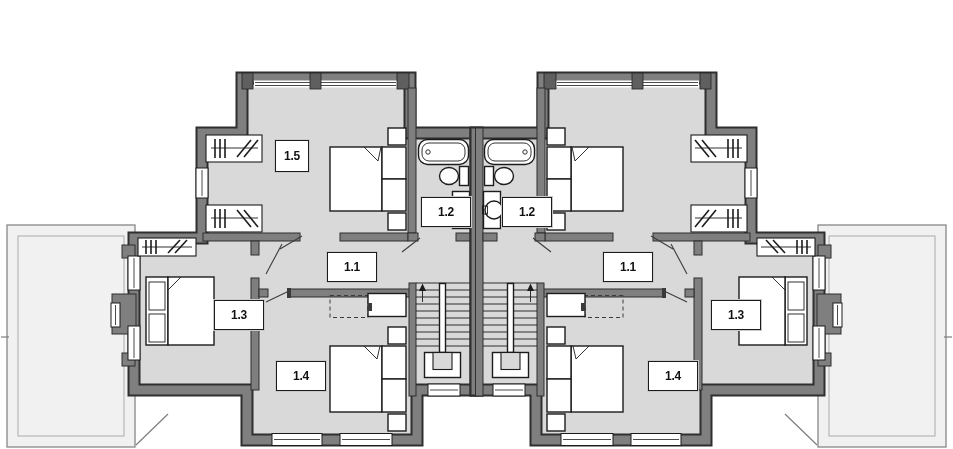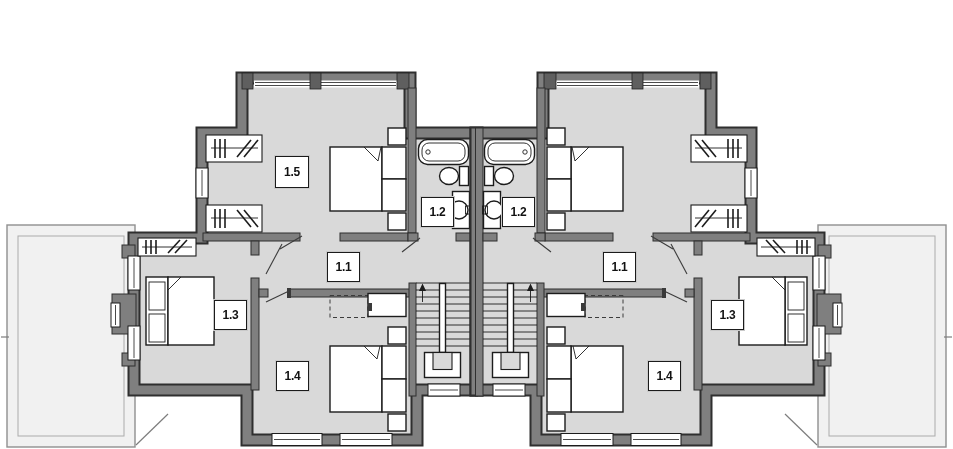--- a/index.html
+++ b/index.html
@@ -23,21 +23,21 @@
   .swing{stroke:#3c3c3c;stroke-width:1.1;}
   .dash{fill:none;stroke:#3c3c3c;stroke-width:1;stroke-dasharray:4 3;}
   .post{fill:#5f5f5f;stroke:#222222;stroke-width:0.8;}
   .pier{fill:var(--wall,#7f7f7f);stroke:#2f2f2f;stroke-width:1;}
   .terrace{fill:var(--terrace,#f1f1f1);stroke:#8f8f8f;stroke-width:1.4;}
   .terrace-in{fill:none;stroke:#ababab;stroke-width:1;}
   .roofln{stroke:#7d7d7d;stroke-width:1.2;fill:none;}
   .glz{fill:#ffffff;}
   .arrow{fill:#1c1c1c;}
 
-  .room-label{position:absolute;width:33px;height:30px;box-sizing:border-box;
+  .room-label{position:absolute;width:50px;height:30px;box-sizing:border-box;
     background:#ffffff;border:1.4px solid #1b1b1b;outline:1px solid #c9c9c9;
     display:flex;align-items:center;justify-content:center;
     font-size:12px;font-weight:bold;color:#111;letter-spacing:-0.3px;}
 </style>
 </head>
 <body>
 
 <div id="stage">
 
 <svg width="953" height="449" viewBox="0 0 953 449">
@@ -202,21 +202,21 @@
       <line class="swing" x1="420" y1="238" x2="402" y2="252"></line>
       <line class="swing" x1="282" y1="244" x2="266" y2="274"></line>
       <line class="swing" x1="289" y1="291" x2="266" y2="302"></line>
     </g>
 
   </g>
 
   <use href="#unit" transform="translate(953 0) scale(-1 1)"></use>
 </svg>
 
-<div class="room-label" style="left:275px;top:156px;width:34px;height:32px">1.5</div>
+<div class="room-label" style="left:275px;top:140px;width:34px;height:32px">1.5</div>
 <div class="room-label" style="left:421px;top:197px">1.2</div>
 <div class="room-label" style="left:502px;top:197px">1.2</div>
 <div class="room-label" style="left:327px;top:252px">1.1</div>
 <div class="room-label" style="left:603px;top:252px">1.1</div>
 <div class="room-label" style="left:214px;top:300px">1.3</div>
 <div class="room-label" style="left:711px;top:300px">1.3</div>
 <div class="room-label" style="left:276px;top:361px">1.4</div>
 <div class="room-label" style="left:648px;top:361px">1.4</div>
 
 </div>

